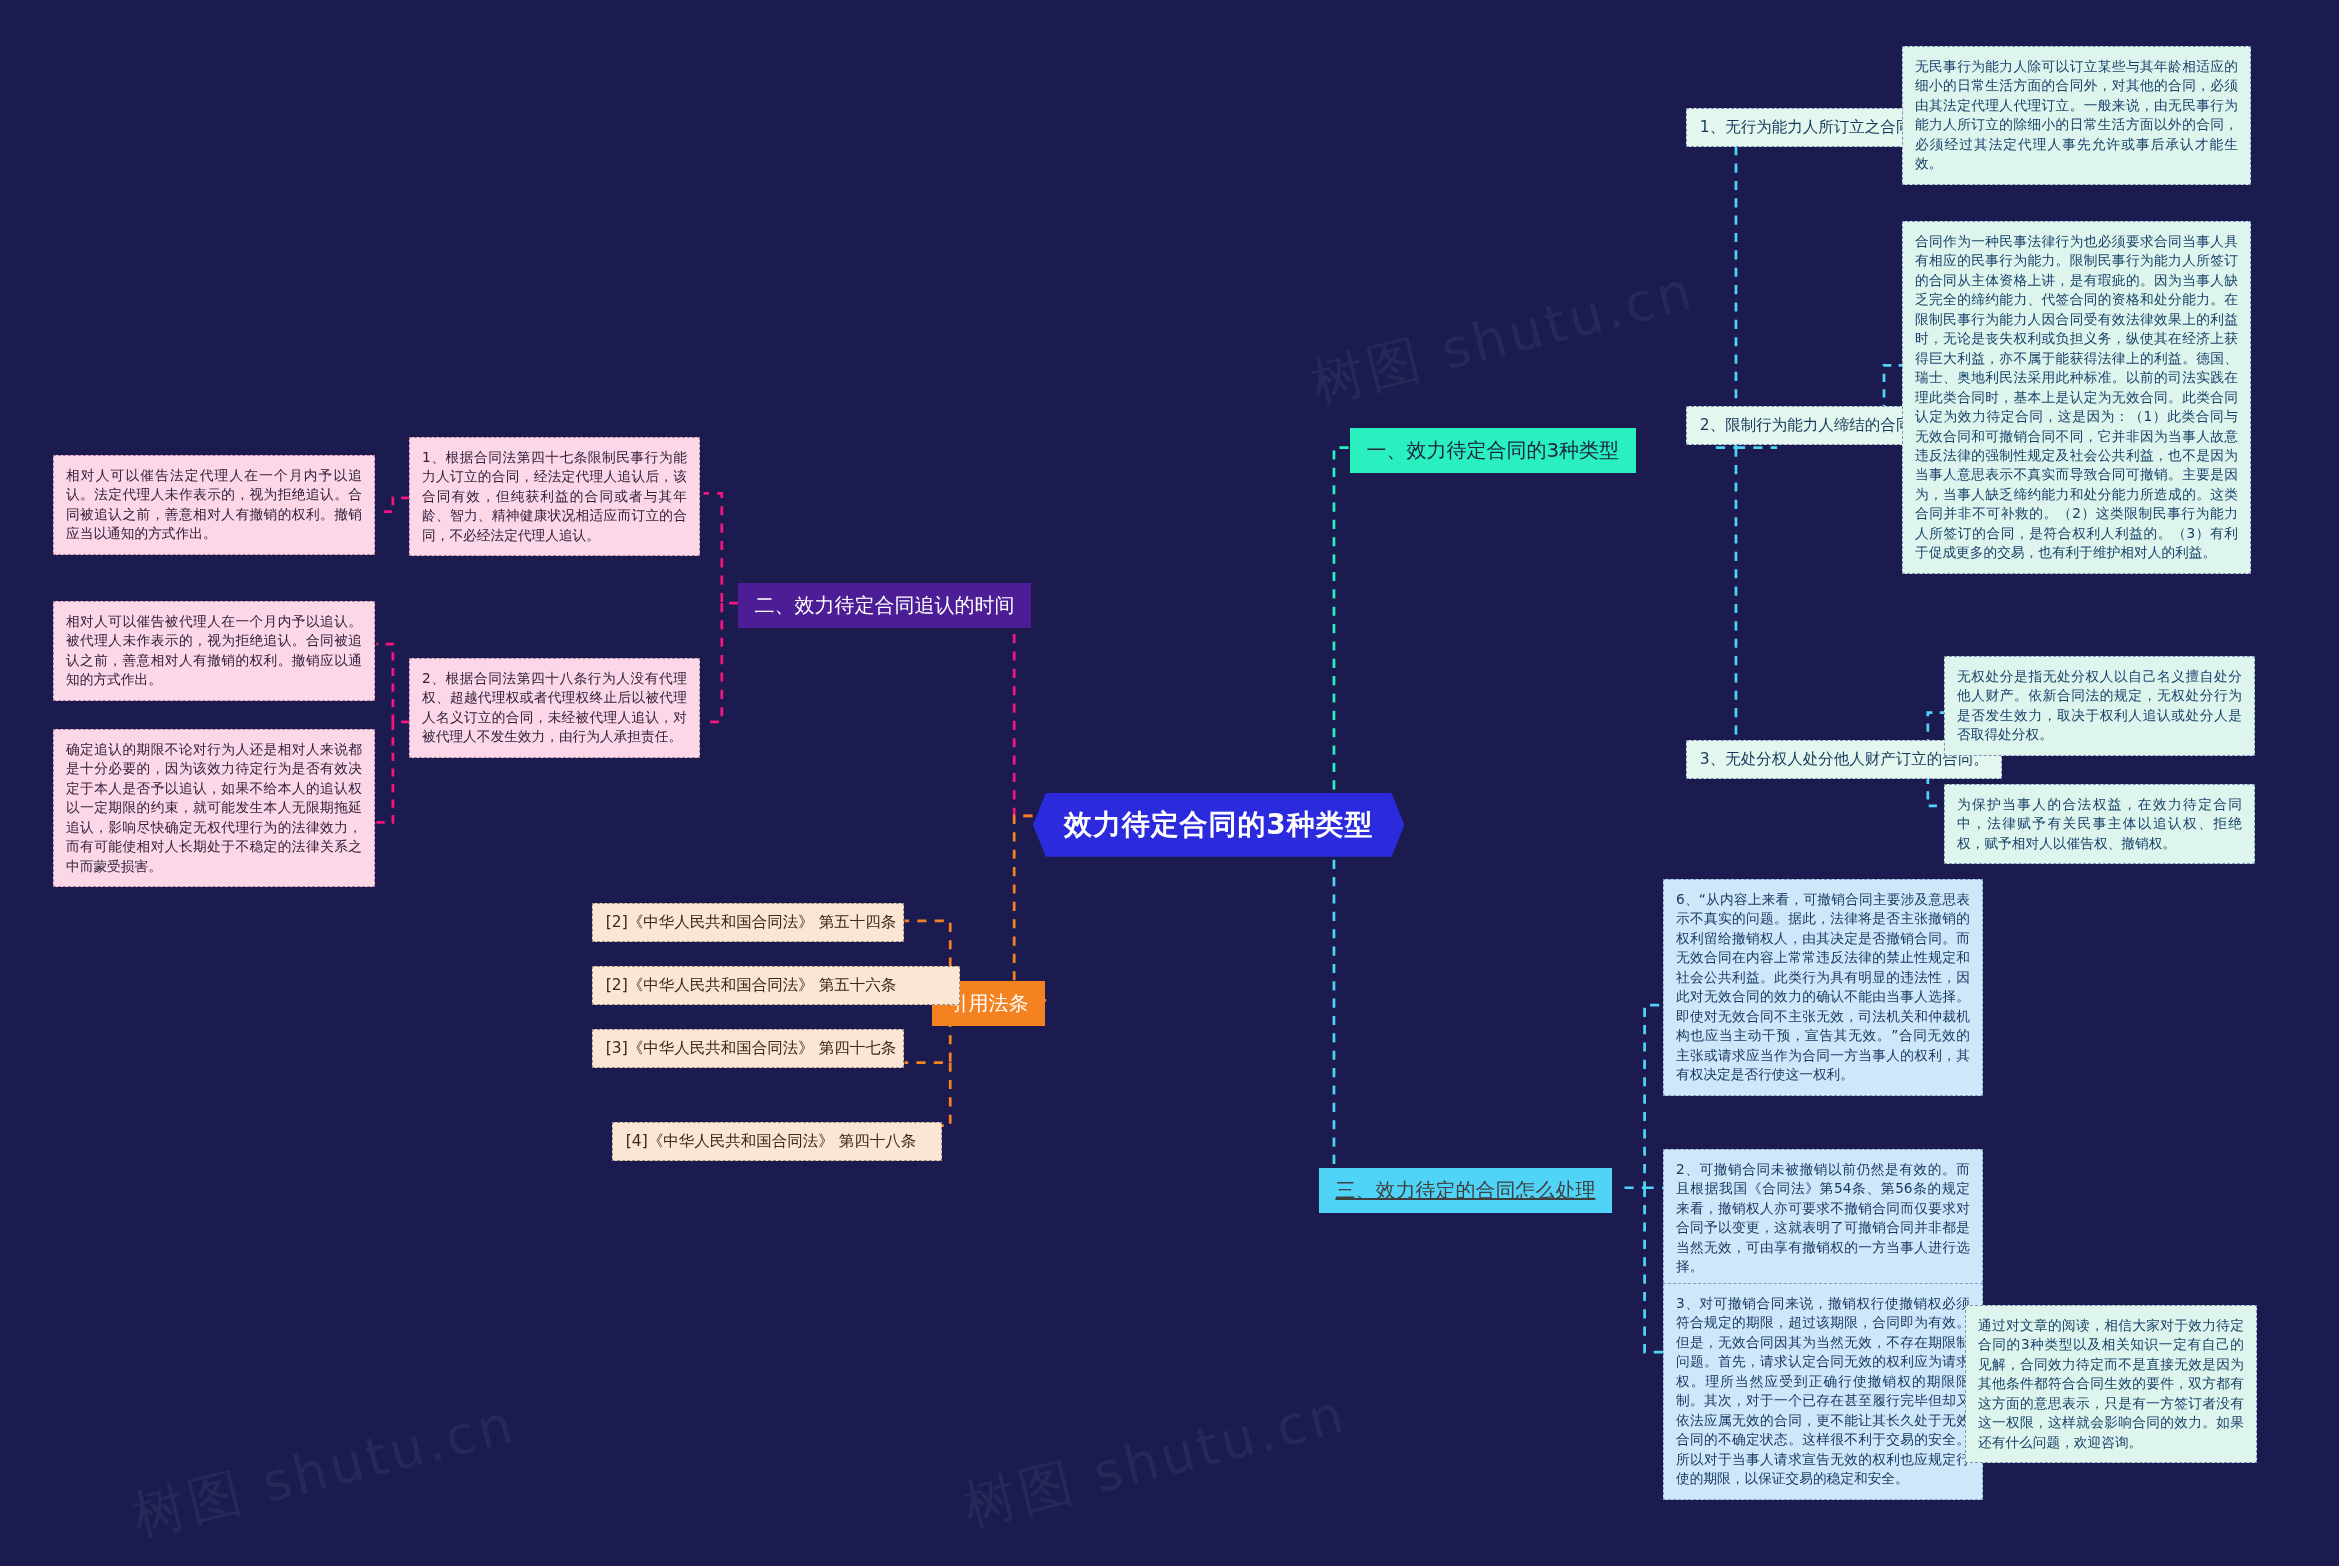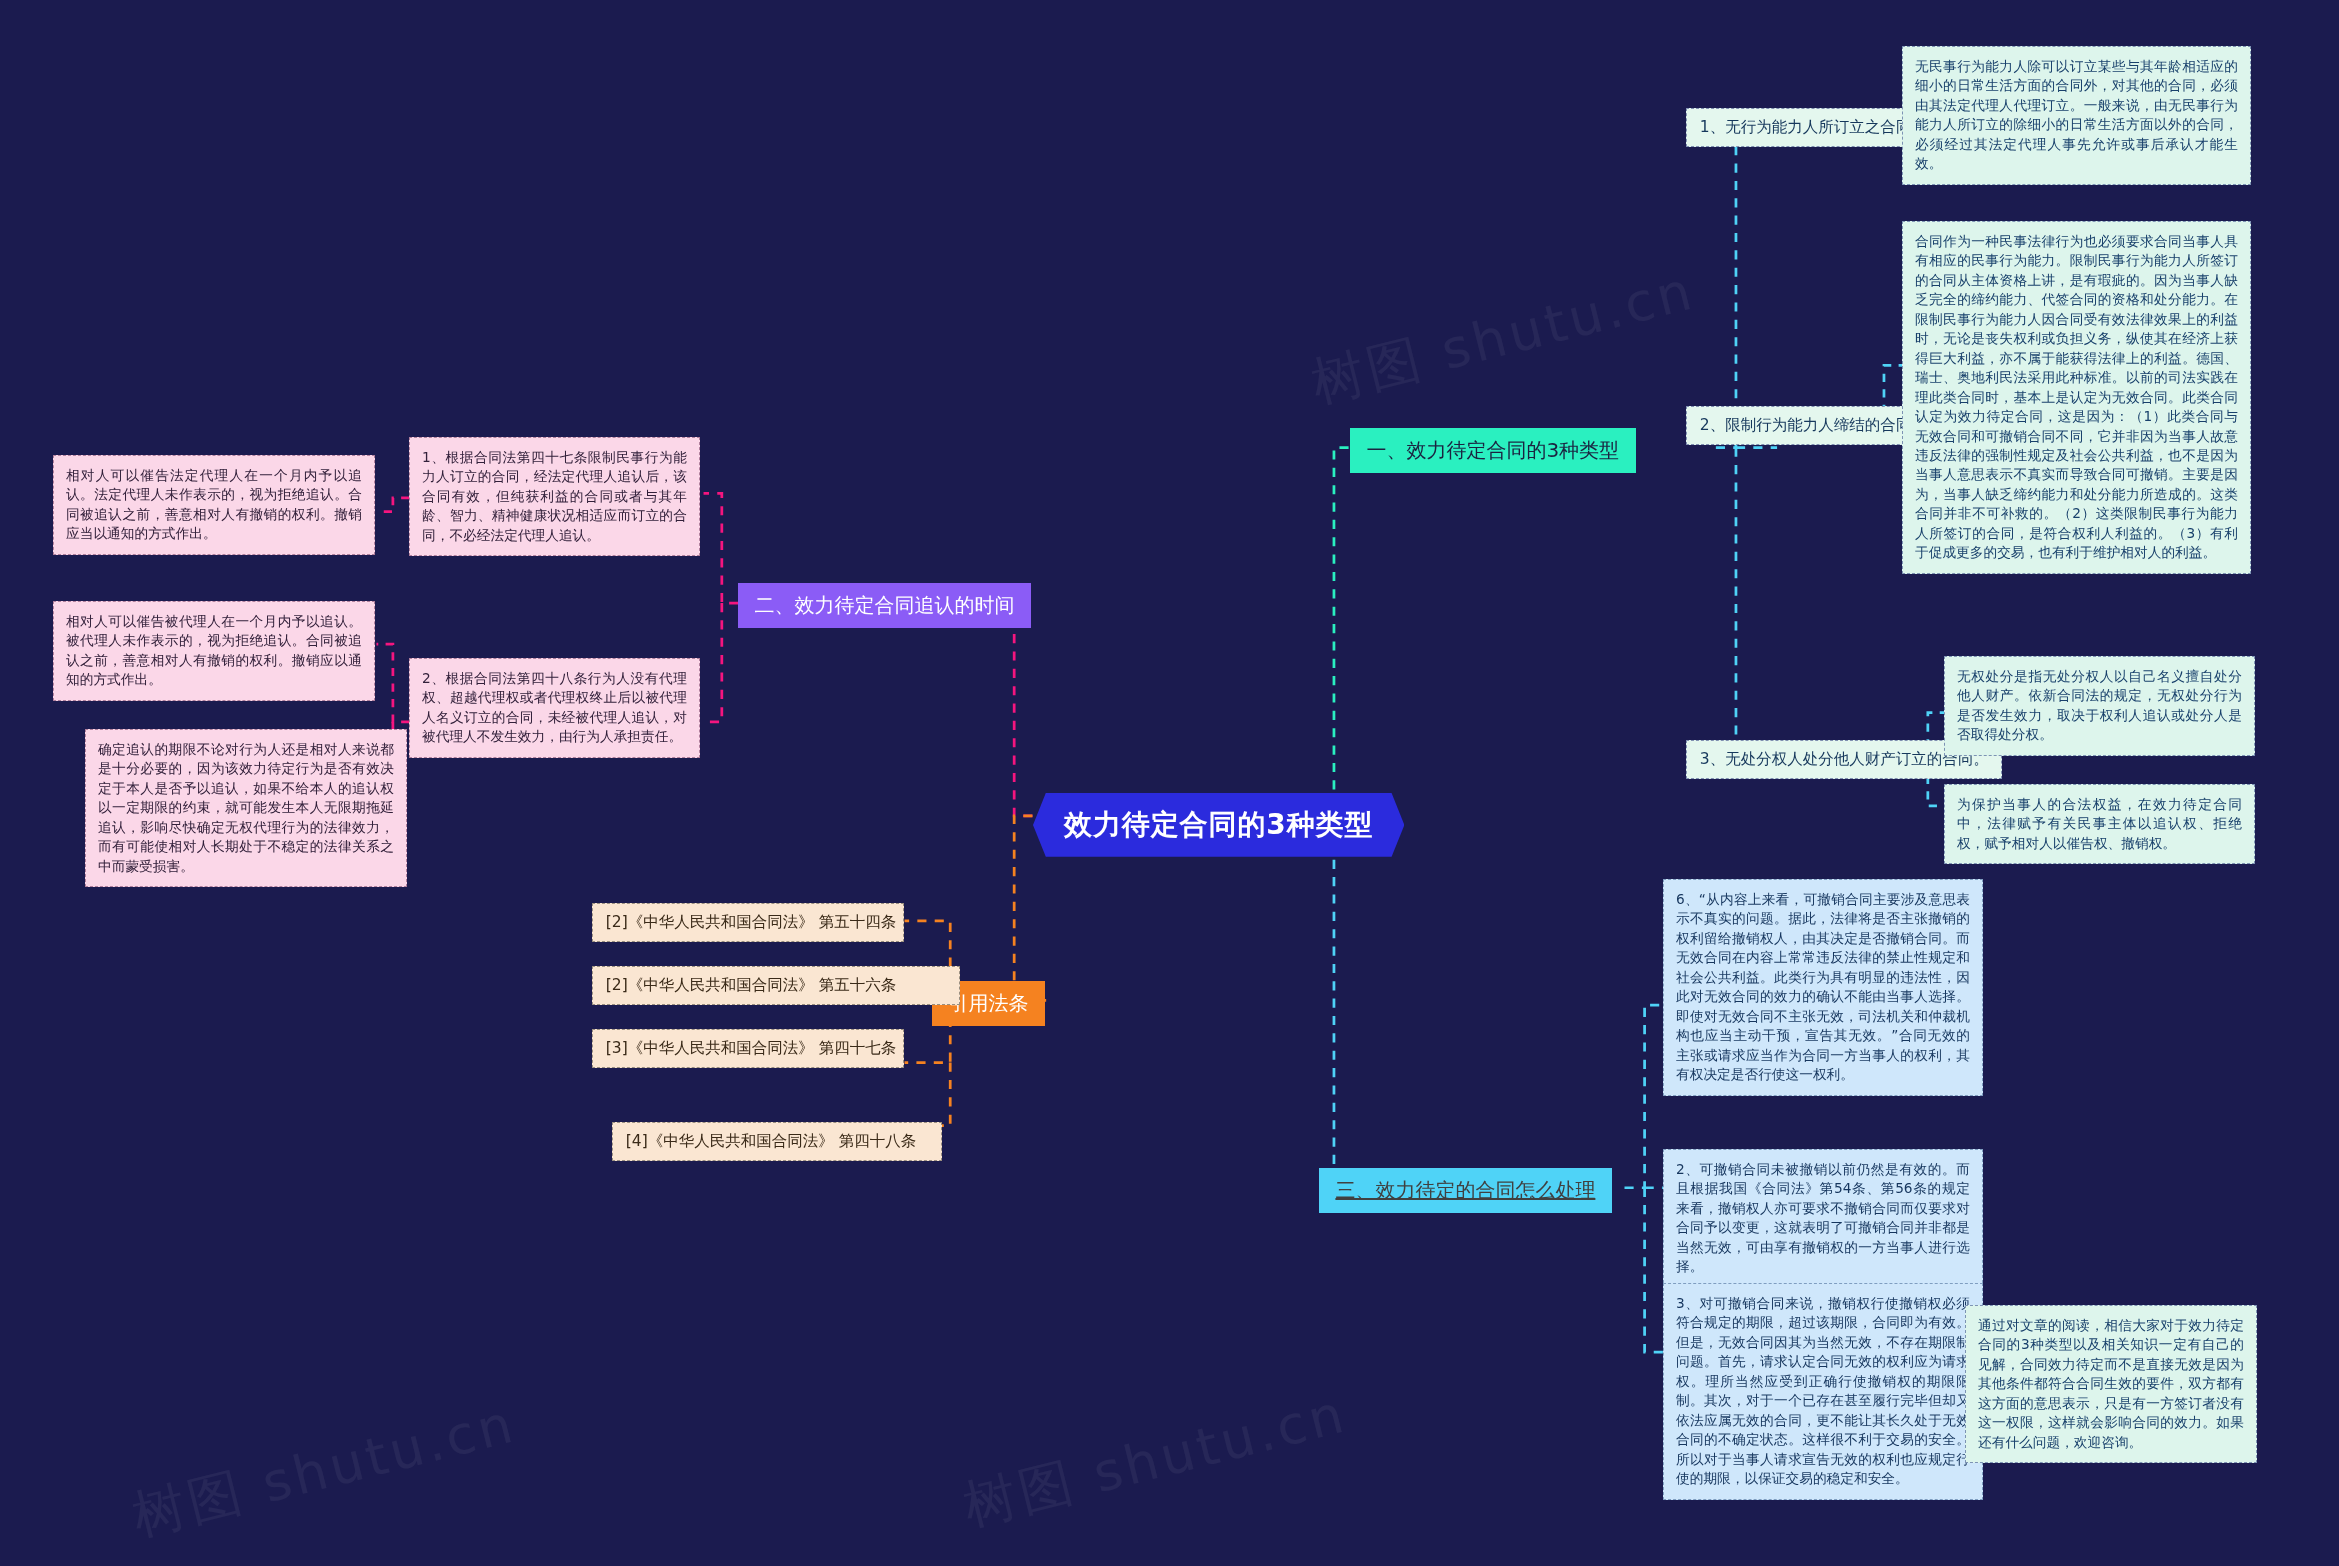--- a/index.html
+++ b/index.html
@@ -25,21 +25,21 @@
   
   .central {
     background: #2b2bdd; color: #fff; font-size: 28px; font-weight: 700;
     padding: 12px 31px; letter-spacing: 0.9px; white-space: nowrap;
     clip-path: polygon(12.8px 0, calc(100% - 12.8px) 0, 100% 50%, calc(100% - 12.8px) 100%, 12.8px 100%, 0 50%);
   }
 
   
   .b1 { font-size: 20px; padding: 8.2px 16.4px; white-space: nowrap; font-weight: 500; }
   .b1.teal   { background: #2af0c0; color: #1b2340; }
-  .b1.pink   { background: #8b5cf6; color: #ffffff; }
+  .b1.pink   { background: #4c1d95; color: #ffffff; }
   .b1.sky    { background: #4fd3f7; color: #404040; text-decoration: underline; }
   .b1.orange { background: #f58220; color: #ffffff; }
 
   
   .leaf { font-size: 15.5px; padding: 7.3px 12.8px; white-space: nowrap; }
   .leaf.mint  { background: #e4f7ee; color: #16385c; border: 0.9px dashed #7f8fb0; }
   .leaf.cream { background: #fae6d2; color: #3a2a18; border: 0.9px dashed #9a8f80; }
 
   
   .para { font-size: 13.7px; padding: 10px 12px; text-align: justify; }
@@ -108,21 +108,21 @@
   <div class="node leaf mint" style="left:1686px; top:406px;">2、限制行为能力人缔结的合同。</div>
   <div class="node leaf mint" style="left:1686px; top:740px;">3、无处分权人处分他人财产订立的合同。</div>
 
   <div class="node para mint" style="left:1902px; top:46px; width:349px;">无民事行为能力人除可以订立某些与其年龄相适应的细小的日常生活方面的合同外，对其他的合同，必须由其法定代理人代理订立。一般来说，由无民事行为能力人所订立的除细小的日常生活方面以外的合同，必须经过其法定代理人事先允许或事后承认才能生效。</div>
   <div class="node para mint" style="left:1902px; top:221px; width:349px;">合同作为一种民事法律行为也必须要求合同当事人具有相应的民事行为能力。限制民事行为能力人所签订的合同从主体资格上讲，是有瑕疵的。因为当事人缺乏完全的缔约能力、代签合同的资格和处分能力。在限制民事行为能力人因合同受有效法律效果上的利益时，无论是丧失权利或负担义务，纵使其在经济上获得巨大利益，亦不属于能获得法律上的利益。德国、瑞士、奥地利民法采用此种标准。以前的司法实践在理此类合同时，基本上是认定为无效合同。此类合同认定为效力待定合同，这是因为：（1）此类合同与无效合同和可撤销合同不同，它并非因为当事人故意违反法律的强制性规定及社会公共利益，也不是因为当事人意思表示不真实而导致合同可撤销。主要是因为，当事人缺乏缔约能力和处分能力所造成的。这类合同并非不可补救的。（2）这类限制民事行为能力人所签订的合同，是符合权利人利益的。（3）有利于促成更多的交易，也有利于维护相对人的利益。</div>
   <div class="node para mint" style="left:1944px; top:656px; width:311px;">无权处分是指无处分权人以自己名义擅自处分他人财产。依新合同法的规定，无权处分行为是否发生效力，取决于权利人追认或处分人是否取得处分权。</div>
   <div class="node para mint" style="left:1944px; top:784px; width:311px;">为保护当事人的合法权益，在效力待定合同中，法律赋予有关民事主体以追认权、拒绝权，赋予相对人以催告权、撤销权。</div>
 
   <div class="node para rose" style="left:53px; top:455px; width:322px;">相对人可以催告法定代理人在一个月内予以追认。法定代理人未作表示的，视为拒绝追认。合同被追认之前，善意相对人有撤销的权利。撤销应当以通知的方式作出。</div>
   <div class="node para rose" style="left:53px; top:601px; width:322px;">相对人可以催告被代理人在一个月内予以追认。被代理人未作表示的，视为拒绝追认。合同被追认之前，善意相对人有撤销的权利。撤销应以通知的方式作出。</div>
-  <div class="node para rose" style="left:53px; top:729px; width:322px;margin-left:32px;">确定追认的期限不论对行为人还是相对人来说都是十分必要的，因为该效力待定行为是否有效决定于本人是否予以追认，如果不给本人的追认权以一定期限的约束，就可能发生本人无限期拖延追认，影响尽快确定无权代理行为的法律效力，而有可能使相对人长期处于不稳定的法律关系之中而蒙受损害。</div>
+  <div class="node para rose" style="left:53px; top:729px; width:322px;">确定追认的期限不论对行为人还是相对人来说都是十分必要的，因为该效力待定行为是否有效决定于本人是否予以追认，如果不给本人的追认权以一定期限的约束，就可能发生本人无限期拖延追认，影响尽快确定无权代理行为的法律效力，而有可能使相对人长期处于不稳定的法律关系之中而蒙受损害。</div>
 
   <div class="node para rose" style="left:409px; top:437px; width:291px;">1、根据合同法第四十七条限制民事行为能力人订立的合同，经法定代理人追认后，该合同有效，但纯获利益的合同或者与其年龄、智力、精神健康状况相适应而订立的合同，不必经法定代理人追认。</div>
   <div class="node para rose" style="left:409px; top:658px; width:291px;">2、根据合同法第四十八条行为人没有代理权、超越代理权或者代理权终止后以被代理人名义订立的合同，未经被代理人追认，对被代理人不发生效力，由行为人承担责任。</div>
 
   <div class="node para blue" style="left:1663px; top:879px; width:320px;">6、“从内容上来看，可撤销合同主要涉及意思表示不真实的问题。据此，法律将是否主张撤销的权利留给撤销权人，由其决定是否撤销合同。而无效合同在内容上常常违反法律的禁止性规定和社会公共利益。此类行为具有明显的违法性，因此对无效合同的效力的确认不能由当事人选择。即使对无效合同不主张无效，司法机关和仲裁机构也应当主动干预，宣告其无效。”合同无效的主张或请求应当作为合同一方当事人的权利，其有权决定是否行使这一权利。</div>
   <div class="node para blue" style="left:1663px; top:1149px; width:320px;">2、可撤销合同未被撤销以前仍然是有效的。而且根据我国《合同法》第54条、第56条的规定来看，撤销权人亦可要求不撤销合同而仅要求对合同予以变更，这就表明了可撤销合同并非都是当然无效，可由享有撤销权的一方当事人进行选择。</div>
   <div class="node para blue" style="left:1663px; top:1283px; width:320px;">3、对可撤销合同来说，撤销权行使撤销权必须符合规定的期限，超过该期限，合同即为有效。但是，无效合同因其为当然无效，不存在期限制问题。首先，请求认定合同无效的权利应为请求权。理所当然应受到正确行使撤销权的期限限制。其次，对于一个已存在甚至履行完毕但却又依法应属无效的合同，更不能让其长久处于无效合同的不确定状态。这样很不利于交易的安全。所以对于当事人请求宣告无效的权利也应规定行使的期限，以保证交易的稳定和安全。</div>
 
   <div class="node para mint" style="left:1965px; top:1305px; width:292px;">通过对文章的阅读，相信大家对于效力待定合同的3种类型以及相关知识一定有自己的见解，合同效力待定而不是直接无效是因为其他条件都符合合同生效的要件，双方都有这方面的意思表示，只是有一方签订者没有这一权限，这样就会影响合同的效力。如果还有什么问题，欢迎咨询。</div>
 

